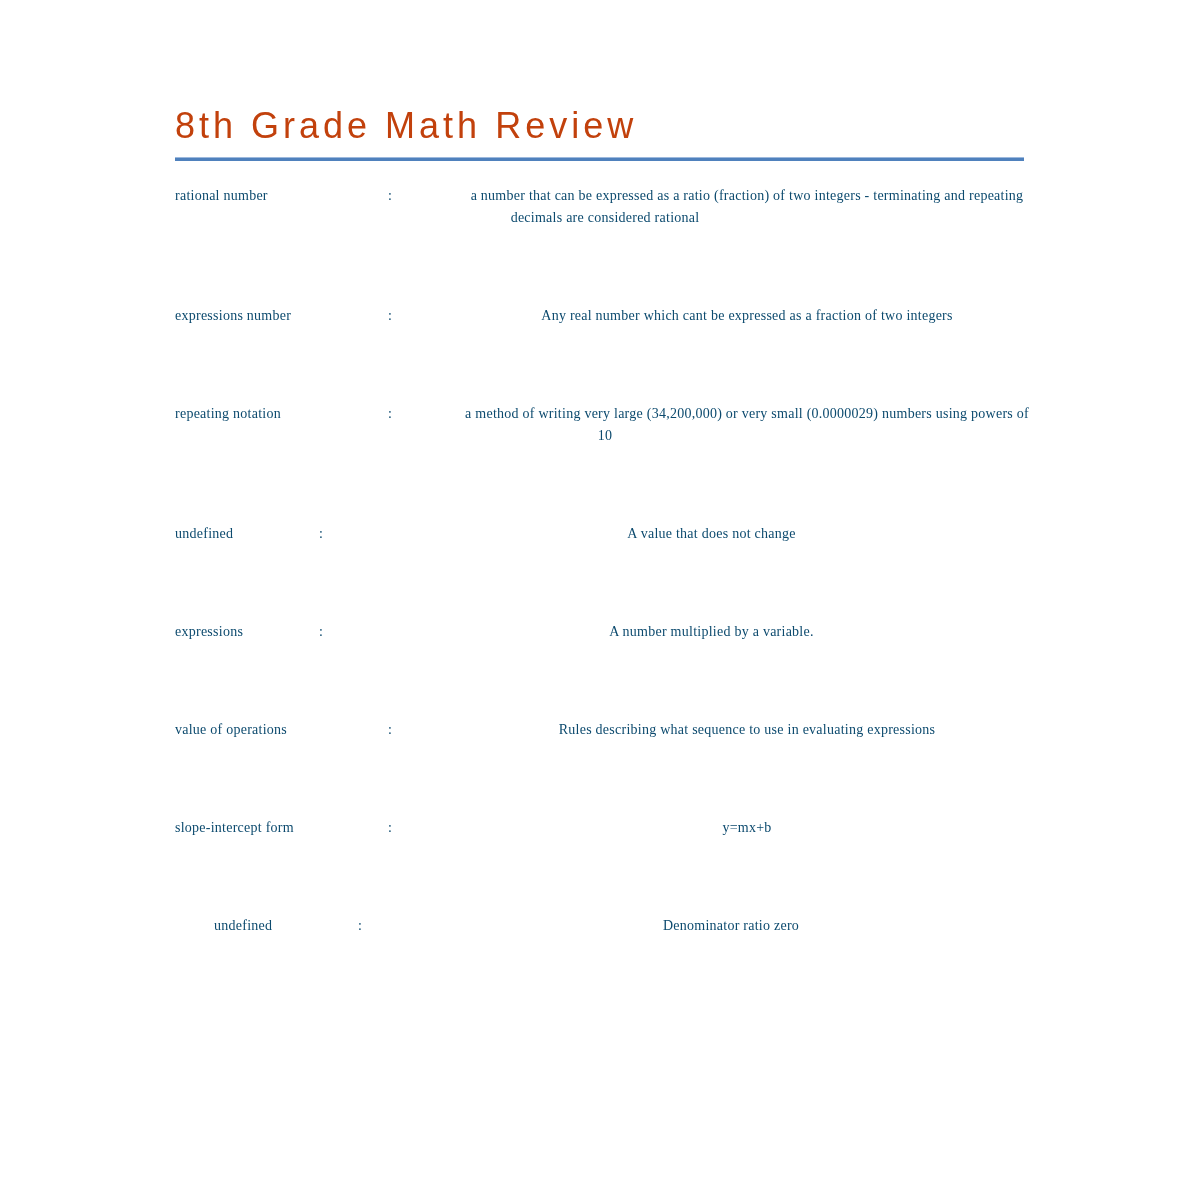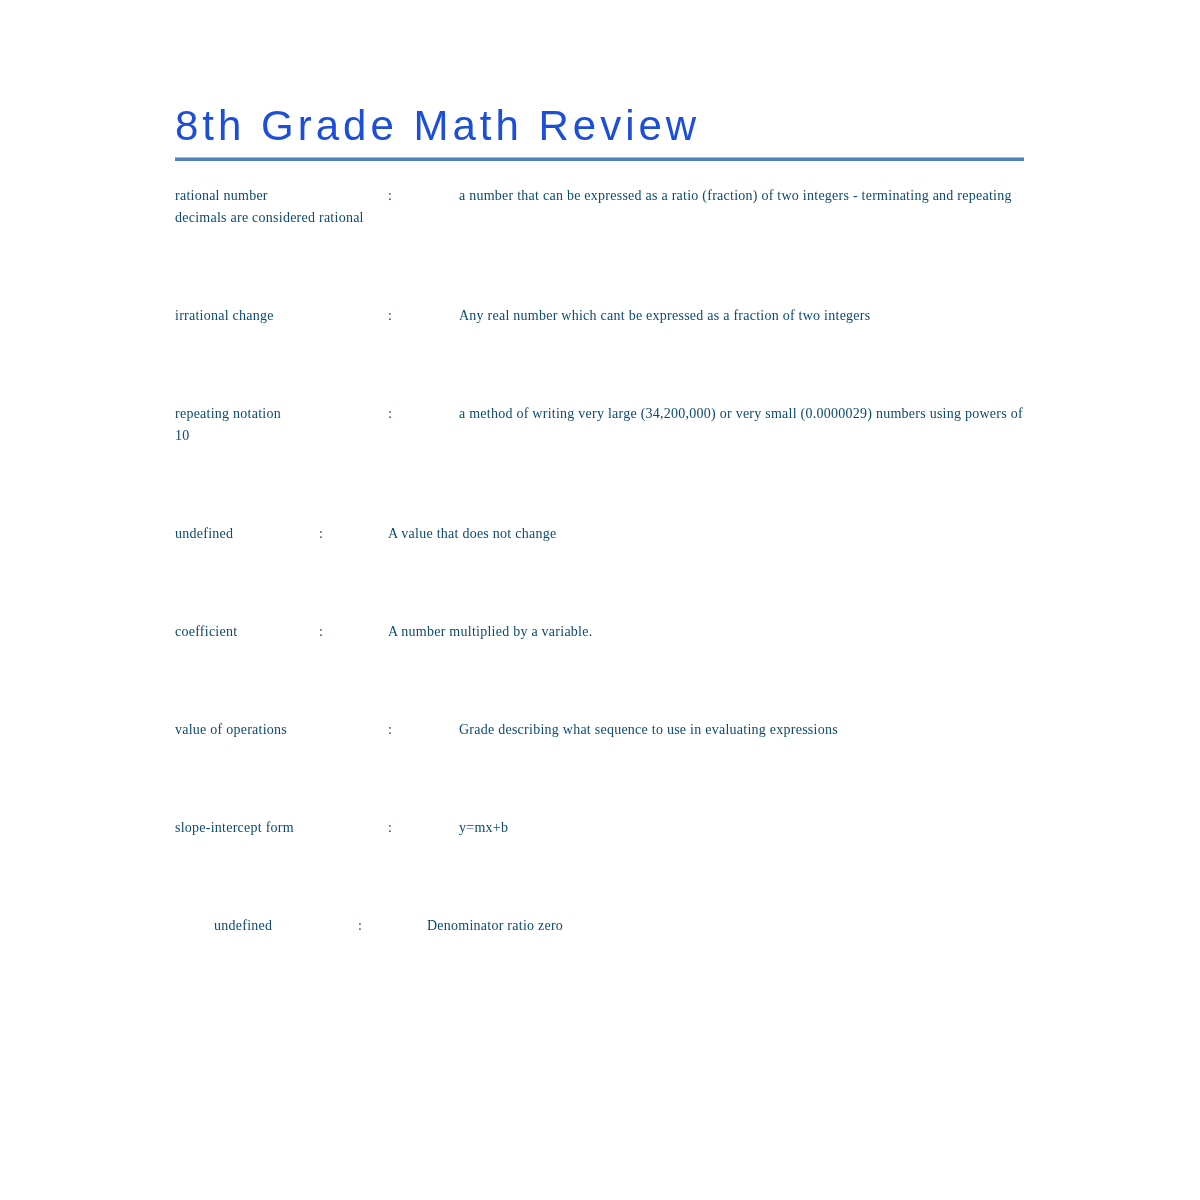--- a/index.html
+++ b/index.html
@@ -19,24 +19,24 @@
     position: absolute;
     left: 175px;
     top: 103px;
     width: 860px;
   }
   h1.doc-title {
     margin: 0;
     padding: 0;
     font-family: "Liberation Sans", sans-serif;
     font-weight: 400;
-    font-size: 42px;
+    font-size: 36px;
     line-height: 46px;
     letter-spacing: 4px;
-    color: #1d4ed8;
+    color: #c2410c;
     white-space: nowrap;
   }
   .title-rule {
     width: 849px;
     height: 3px;
     background: #4f81bd;
     border-top: 1px solid #9db9dd;
     margin-top: 8px;
     margin-bottom: 24px;
   }
@@ -58,67 +58,68 @@
     white-space: nowrap;
   }
   .entry .colon {
     position: absolute;
     top: 0;
   }
   .entry.long  .colon { left: 213px; }
   .entry.short .colon { left: 144px; }
   .entry .def {
     min-height: 22px;
+    text-align: center;
   }
   .entry.long  .def { text-indent: 284px; }
   .entry.short .def { text-indent: 213px; }
 </style>
 </head>
 <body>
 
 <div class="page">
   <div class="content">
     <h1 class="doc-title">8th Grade Math Review</h1>
     <div class="title-rule"></div>
 
     <div class="glossary">
   <div class="entry long">
     <span class="term">rational number</span>
     <span class="colon">:</span>
     <div class="def">a number that can be expressed as a ratio (fraction) of two integers - terminating and repeating decimals are considered rational</div>
   </div>
 
   <div class="entry long">
-    <span class="term">irrational change</span>
+    <span class="term">expressions number</span>
     <span class="colon">:</span>
     <div class="def">Any real number which cant be expressed as a fraction of two integers</div>
   </div>
 
   <div class="entry long">
     <span class="term">repeating notation</span>
     <span class="colon">:</span>
     <div class="def">a method of writing very large (34,200,000) or very small (0.0000029) numbers using powers of 10</div>
   </div>
 
   <div class="entry short">
     <span class="term">undefined</span>
     <span class="colon">:</span>
     <div class="def">A value that does not change</div>
   </div>
 
   <div class="entry short">
-    <span class="term">coefficient</span>
+    <span class="term">expressions</span>
     <span class="colon">:</span>
     <div class="def">A number multiplied by a variable.</div>
   </div>
 
   <div class="entry long">
     <span class="term">value of operations</span>
     <span class="colon">:</span>
-    <div class="def">Grade describing what sequence to use in evaluating expressions</div>
+    <div class="def">Rules describing what sequence to use in evaluating expressions</div>
   </div>
 
   <div class="entry long">
     <span class="term">slope-intercept form</span>
     <span class="colon">:</span>
     <div class="def">y=mx+b</div>
   </div>
 
   <div class="entry short">
     <span class="term">undefined</span>

